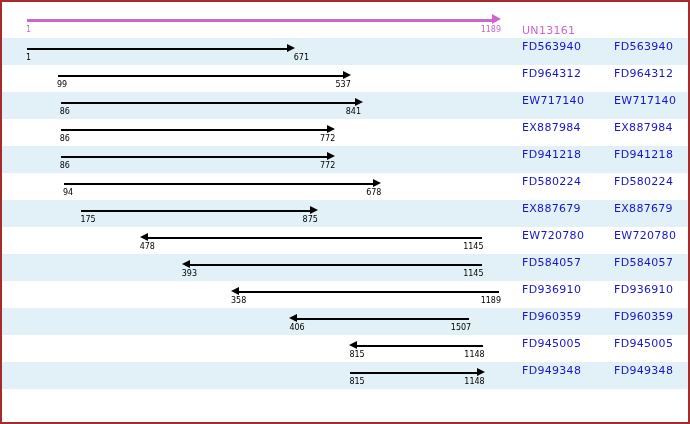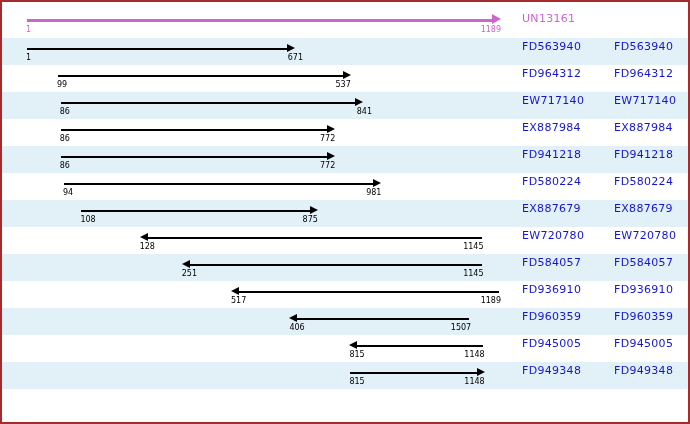--- a/index.html
+++ b/index.html
@@ -68,21 +68,21 @@
   }
   .q-start, .q-end {
     position: absolute;
     top: 15px;
     font-size: 8px;
     color: #cc66cc;
     white-space: nowrap;
   }
   .q-label {
     position: absolute;
-    top: 2px;
+    top: 14px;
     font-size: 11px;
     color: #cc66cc;
     white-space: nowrap;
     letter-spacing: 0.3px;
   }
   
   .bar-line {
     position: absolute;
     height: 1.5px;
     background: #000000;
@@ -152,37 +152,37 @@
     <div class="q-start" style="left: 24px;">1</div>
     <div class="q-end" style="left: 475px; width: 24px; text-align: right;">1189</div>
     <div class="q-label" style="left: 520px;">UN13161</div>
   </div>
 
   <div class="rows-layer" id="rows-layer">
       <div class="row" style="top: 36px;">
         <div class="bar-line" style="left: 25px; width: 261.195px;"></div>
         <div class="head-right" style="left: 285.195px;"></div>
         <div class="coord" style="left: 24px;">1</div>
-        <div class="coord end" style="left: 275px; width: 26px;">671</div>
+        <div class="coord end" style="left: 281px; width: 26px;">671</div>
         <div class="acc" style="left: 520px;">FD563940</div>
         <div class="acc-desc" style="left: 612px;">FD563940</div>
       </div>
       <div class="row" style="top: 63px;">
         <div class="bar-line" style="left: 55.9899px; width: 285.828px;"></div>
         <div class="head-right" style="left: 340.818px;"></div>
         <div class="coord" style="left: 54.9899px;">99</div>
         <div class="coord end" style="left: 322.818px; width: 26px;">537</div>
         <div class="acc" style="left: 520px;">FD964312</div>
         <div class="acc-desc" style="left: 612px;">FD964312</div>
       </div>
       <div class="row" style="top: 90px;">
         <div class="bar-line" style="left: 58.771px; width: 294.966px;"></div>
         <div class="head-right" style="left: 352.737px;"></div>
         <div class="coord" style="left: 57.771px;">86</div>
-        <div class="coord end" style="left: 344px; width: 26px;">841</div>
+        <div class="coord end" style="left: 333px; width: 26px;">841</div>
         <div class="acc" style="left: 520px;">EW717140</div>
         <div class="acc-desc" style="left: 612px;">EW717140</div>
       </div>
       <div class="row" style="top: 117px;">
         <div class="bar-line" style="left: 58.771px; width: 267.552px;"></div>
         <div class="head-right" style="left: 325.323px;"></div>
         <div class="coord" style="left: 57.771px;">86</div>
         <div class="coord end" style="left: 307.323px; width: 26px;">772</div>
         <div class="acc" style="left: 520px;">EX887984</div>
         <div class="acc-desc" style="left: 612px;">EX887984</div>
@@ -192,52 +192,52 @@
         <div class="head-right" style="left: 325.323px;"></div>
         <div class="coord" style="left: 57.771px;">86</div>
         <div class="coord end" style="left: 307.323px; width: 26px;">772</div>
         <div class="acc" style="left: 520px;">FD941218</div>
         <div class="acc-desc" style="left: 612px;">FD941218</div>
       </div>
       <div class="row" style="top: 171px;">
         <div class="bar-line" style="left: 61.9495px; width: 310.461px;"></div>
         <div class="head-right" style="left: 371.411px;"></div>
         <div class="coord" style="left: 60.9495px;">94</div>
-        <div class="coord end" style="left: 353.411px; width: 26px;">981</div>
+        <div class="coord end" style="left: 353.411px; width: 26px;">678</div>
         <div class="acc" style="left: 520px;">FD580224</div>
         <div class="acc-desc" style="left: 612px;">FD580224</div>
       </div>
       <div class="row" style="top: 198px;">
         <div class="bar-line" style="left: 79.431px; width: 229.411px;"></div>
         <div class="head-right" style="left: 307.842px;"></div>
-        <div class="coord" style="left: 78.431px;">108</div>
+        <div class="coord" style="left: 78.431px;">175</div>
         <div class="coord end" style="left: 289.842px; width: 26px;">875</div>
         <div class="acc" style="left: 520px;">EX887679</div>
         <div class="acc-desc" style="left: 612px;">EX887679</div>
       </div>
       <div class="row" style="top: 225px;">
         <div class="bar-line" style="left: 143.63px; width: 335.889px;"></div>
         <div class="head-left" style="left: 137.63px;"></div>
-        <div class="coord" style="left: 137.63px;">128</div>
+        <div class="coord" style="left: 137.63px;">478</div>
         <div class="coord end" style="left: 455.519px; width: 26px;">1145</div>
         <div class="acc" style="left: 520px;">EW720780</div>
         <div class="acc-desc" style="left: 612px;">EW720780</div>
       </div>
       <div class="row" style="top: 252px;">
         <div class="bar-line" style="left: 185.744px; width: 293.774px;"></div>
         <div class="head-left" style="left: 179.744px;"></div>
-        <div class="coord" style="left: 179.744px;">251</div>
+        <div class="coord" style="left: 179.744px;">393</div>
         <div class="coord end" style="left: 455.519px; width: 26px;">1145</div>
         <div class="acc" style="left: 520px;">FD584057</div>
         <div class="acc-desc" style="left: 612px;">FD584057</div>
       </div>
       <div class="row" style="top: 279px;">
         <div class="bar-line" style="left: 235.01px; width: 261.99px;"></div>
         <div class="head-left" style="left: 229.01px;"></div>
-        <div class="coord" style="left: 229.01px;">517</div>
+        <div class="coord" style="left: 229.01px;">358</div>
         <div class="coord end" style="left: 473px; width: 26px;">1189</div>
         <div class="acc" style="left: 520px;">FD936910</div>
         <div class="acc-desc" style="left: 612px;">FD936910</div>
       </div>
       <div class="row" style="top: 306px;">
         <div class="bar-line" style="left: 293.414px; width: 173.788px;"></div>
         <div class="head-left" style="left: 287.414px;"></div>
         <div class="coord" style="left: 287.414px;">406</div>
         <div class="coord end" style="left: 443.202px; width: 26px;">1507</div>
         <div class="acc" style="left: 520px;">FD960359</div>

